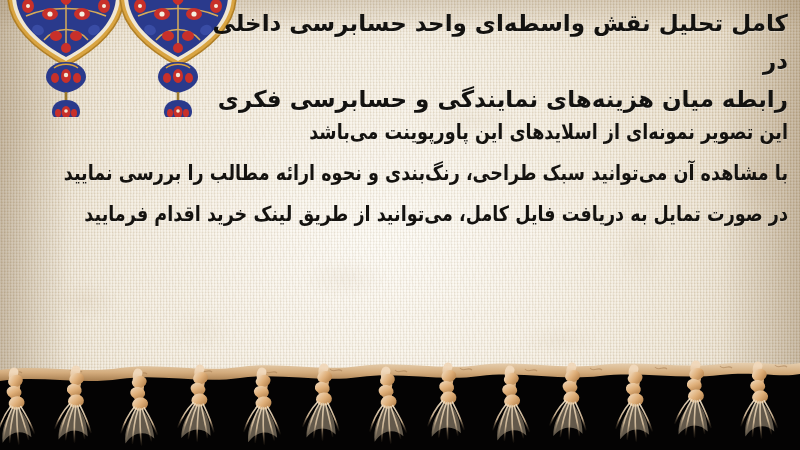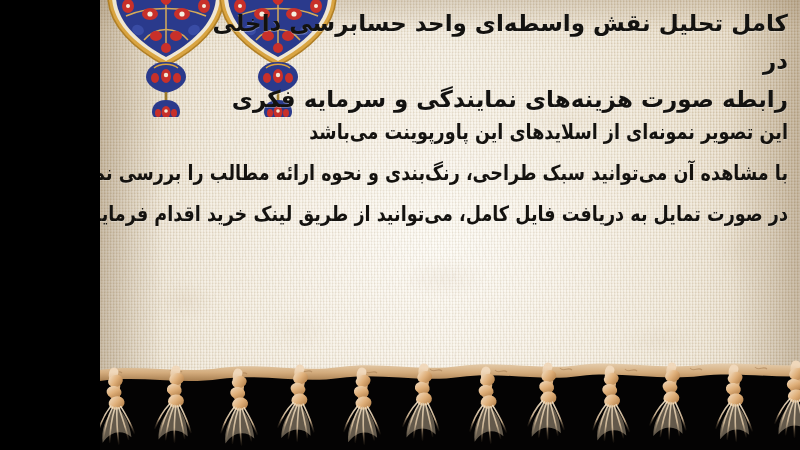--- a/index.html
+++ b/index.html
@@ -4,21 +4,21 @@
 <title>Persian PowerPoint Slide Preview</title>
 <style>
   html, body {
     margin: 0;
     padding: 0;
     background: #000;
   }
 
   .slide {
     position: relative;
-    width: 700px;
+    width: 800px;
     height: 450px;
     overflow: hidden;
     font-family: "DejaVu Sans", "Liberation Sans", sans-serif;
     background: #e6dcc8;
     direction: rtl;
   }
 
   
   .paper-base {
     position: absolute;
@@ -269,21 +269,21 @@
         <use href="#drop" x="0" y="0" transform="translate(178,120)"></use>
       </g>
     </svg>
     
   </div>
 
   <div class="text-layer">
 
     <div class="title-block">
       <div>کامل تحلیل نقش واسطه‌ای واحد حسابرسی داخلی در</div>
-      <div>رابطه صورت هزینه‌های نمایندگی و سرمایه فکری</div>
+      <div>رابطه میان هزینه‌های نمایندگی و حسابرسی فکری</div>
     </div>
 
     <div class="body-block">
       <div class="body-line">این تصویر نمونه‌ای از اسلایدهای این پاورپوینت می‌باشد</div>
       <div class="body-line">با مشاهده آن می‌توانید سبک طراحی، رنگ‌بندی و نحوه ارائه مطالب را بررسی نمایید</div>
       <div class="body-line">در صورت تمایل به دریافت فایل کامل، می‌توانید از طریق لینک خرید اقدام فرمایید</div>
     </div>
 
   </div>
 

